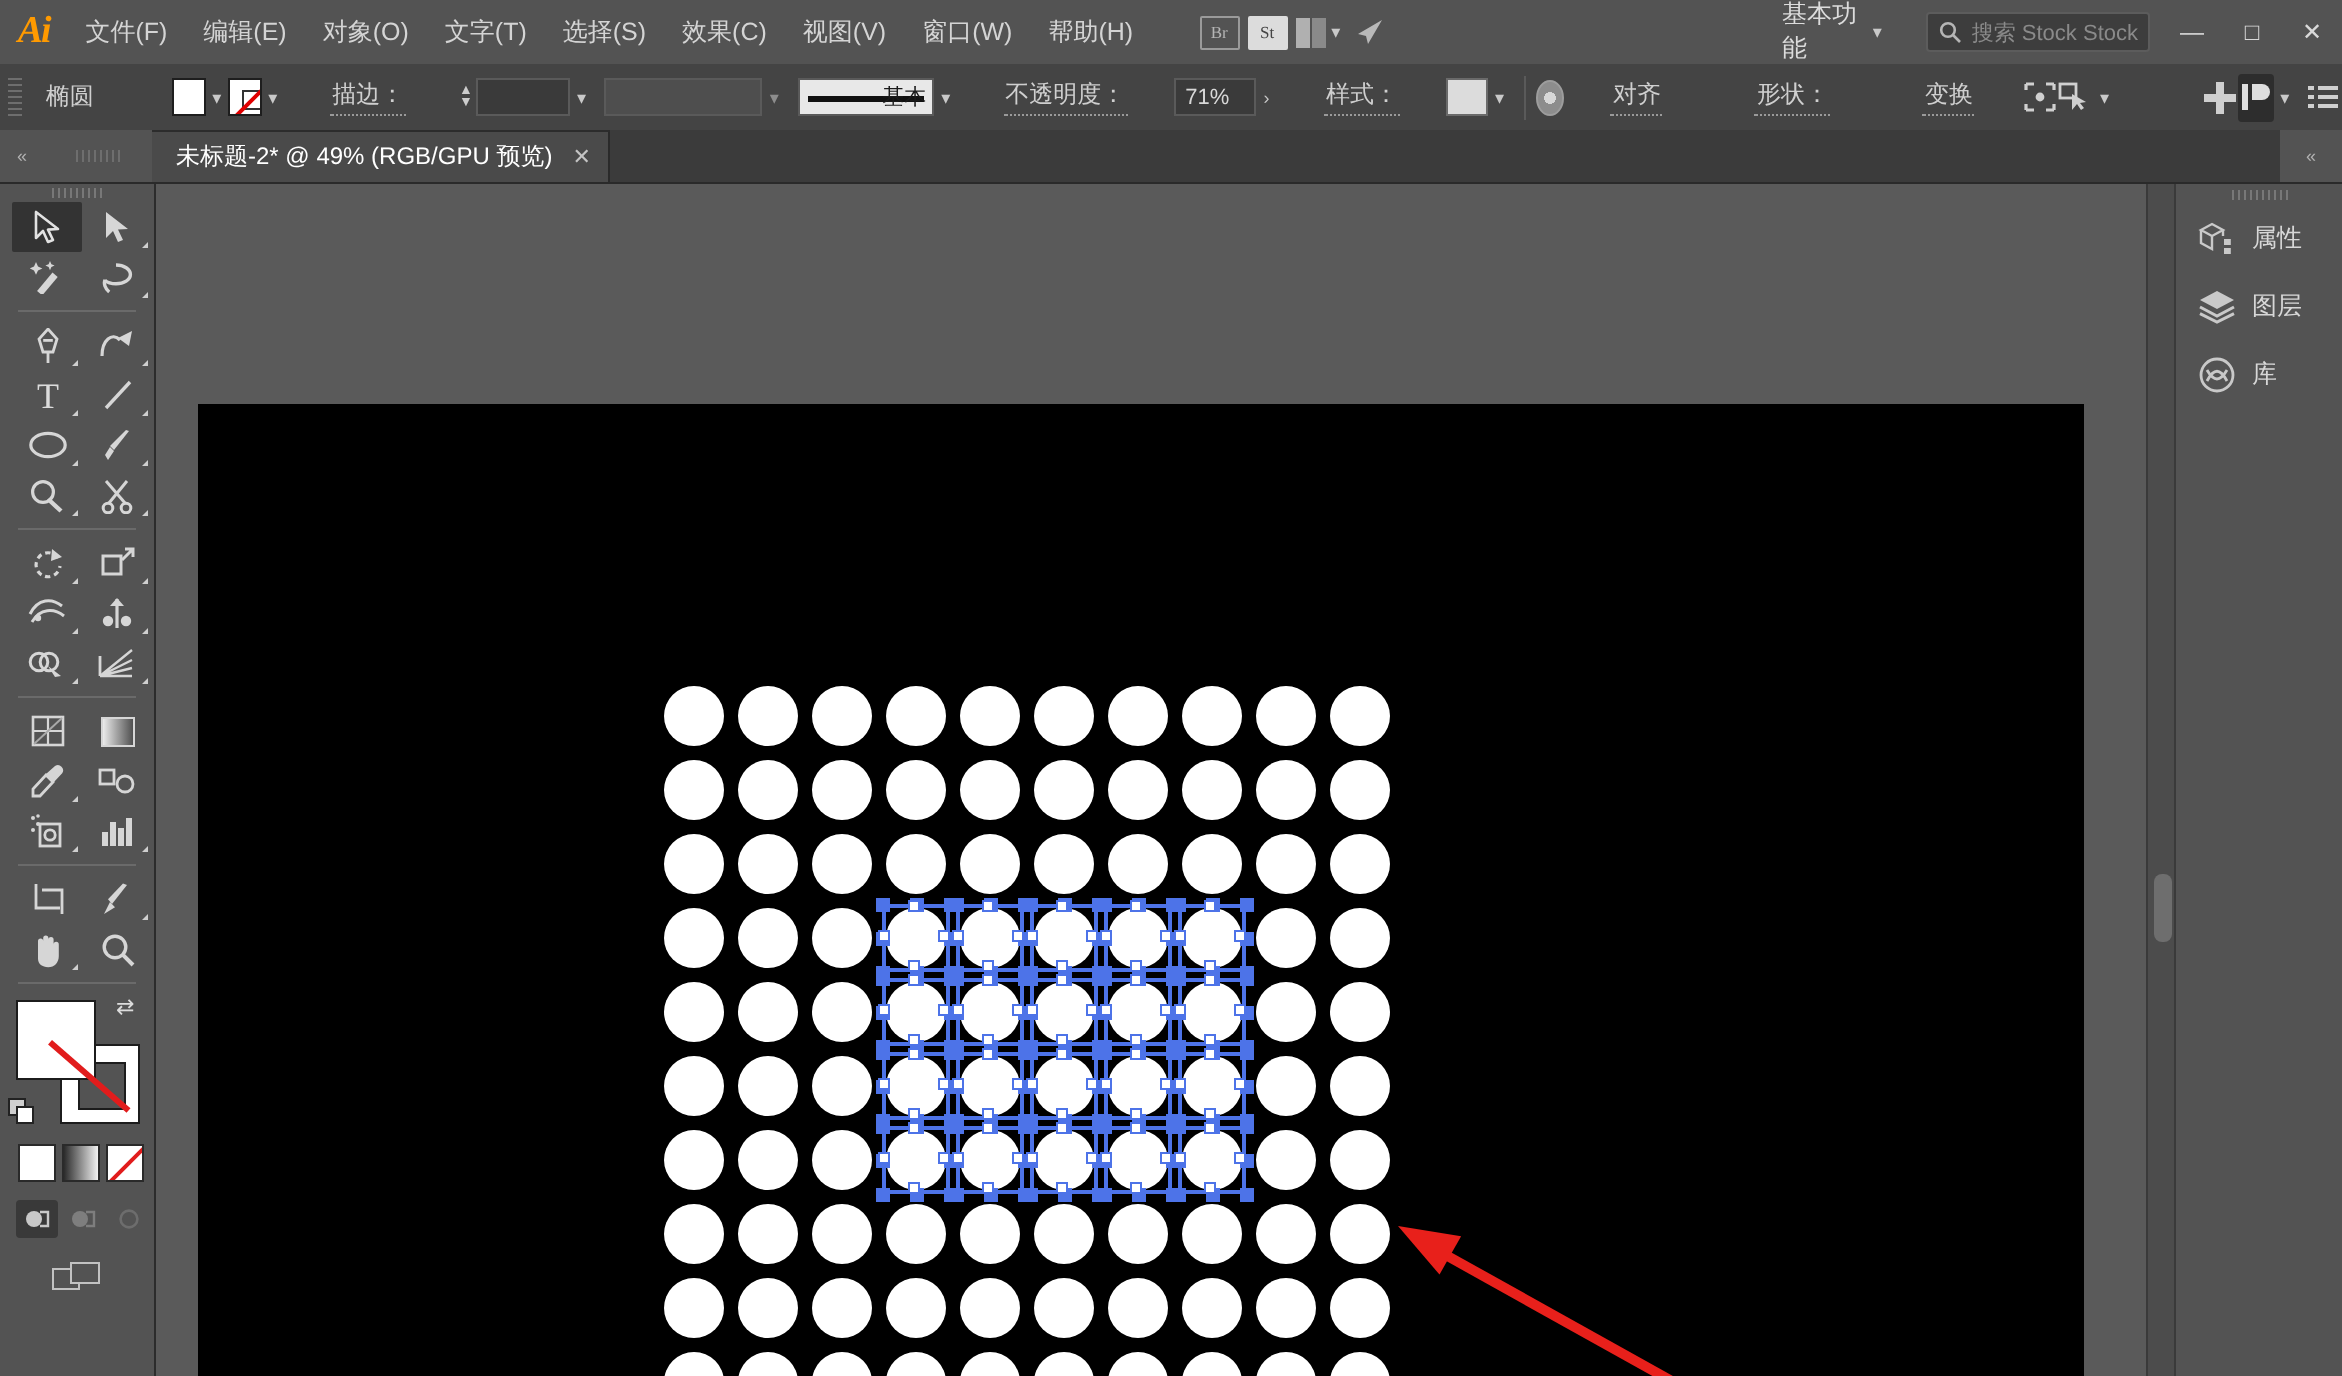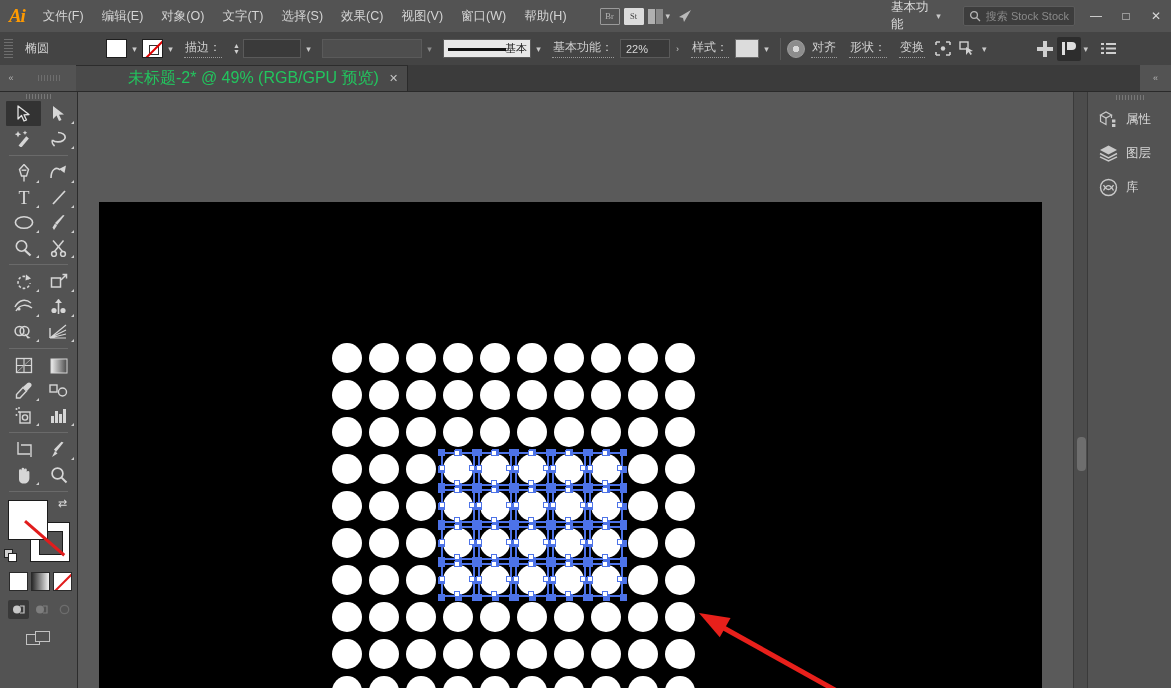--- a/index.html
+++ b/index.html
@@ -53,21 +53,21 @@
 
   
   .controlbar {
     position:absolute; left:0; top:32px; width:1171px; height:34px;
     background:#444444; border-bottom:1px solid #2c2c2c;
     display:flex; align-items:center; padding-left:4px; gap:0;
   }
   .grip { width:9px; height:20px; margin-right:5px;
     background:repeating-linear-gradient(to bottom,#6e6e6e 0 1px,transparent 1px 3px);}
   .cb-label { color:#cfcfcf; font-size:12px; white-space:nowrap; padding:0 7px; }
-  .cb-label.dotted { border-bottom:1px dotted #9a9a9a; padding:0 1px 1px 1px; margin:0 6px; }
+  .cb-label.dotted { border-bottom:1px dotted #9a9a9a; padding:0 1px 1px 1px; margin:0 23px; }
   .swatch-white { width:21px;height:19px;background:#ffffff;border:1px solid #1e1e1e; }
   .swatch-none {
     width:21px;height:19px;background:#ffffff;border:1px solid #1e1e1e; position:relative; overflow:hidden;
   }
   .swatch-none:after{
     content:""; position:absolute; left:-3px; top:8px; width:30px;height:2px;
     background:#e00000; transform:rotate(-45deg);
   }
   .swatch-none:before{
     content:""; position:absolute; left:6px; top:5px; width:8px;height:8px; border:1px solid #333;
@@ -103,21 +103,21 @@
   .tb-collapse{ width:22px;height:26px;display:flex;align-items:center;justify-content:center;
                 color:#b3b3b3;font-size:9px; background:#535353; }
   .tb-pad{ width:54px;height:26px;background:#535353;
            display:flex;align-items:center;justify-content:center; }
   .tb-pad .g{ width:22px;height:6px;
       background:repeating-linear-gradient(to right,#6e6e6e 0 1px,transparent 1px 3px); }
   .doctab{
     height:25px; background:#4a4a4a; border-right:1px solid #2a2a2a;
     display:flex; align-items:center; padding:0 9px 0 12px; gap:10px;
   }
-  .doctab .t{ color:#22c55e; font-size:16px; white-space:nowrap;margin-left:40px; }
+  .doctab .t{ color:#ffffff; font-size:12px; white-space:nowrap; }
   .doctab .x{ color:#c4c4c4; font-size:11px; cursor:pointer; }
   .tb-fill{ flex:1; height:26px; background:#3b3b3b; }
   .tb-right{ width:31px;height:26px;background:#535353;
              display:flex;align-items:center;justify-content:center;color:#b3b3b3;font-size:9px;}
 
   
   .toolbar {
     position:absolute; left:0; top:92px; width:78px; height:596px; background:#535353;
     border-right:1px solid #2c2c2c;
   }
@@ -277,22 +277,22 @@
     <div class="mini-caret">▾</div>
     <div class="field dis" style="width:100px;margin-left:6px"></div>
     <div class="mini-caret" style="color:#8d8d8d">▾</div>
 
     <div class="brushfield" style="margin-left:6px">
       <span class="ln"></span>
       <span>基本</span>
     </div>
     <div class="mini-caret">▾</div>
 
-    <div class="cb-label dotted">基本功能：</div>
-    <div class="field" style="width:50px">22%</div>
+    <div class="cb-label dotted">不透明度：</div>
+    <div class="field" style="width:50px">71%</div>
     <div class="mini-caret">›</div>
 
     <div class="cb-label dotted">样式：</div>
     <div class="field" style="width:24px;background:#dcdcdc;border-color:#6a6a6a"></div>
     <div class="mini-caret">▾</div>
 
     <div class="sep"></div>
     <div class="circ-icon"></div>
     <div class="cb-label dotted">对齐</div>
     <div class="cb-label dotted">形状：</div>

